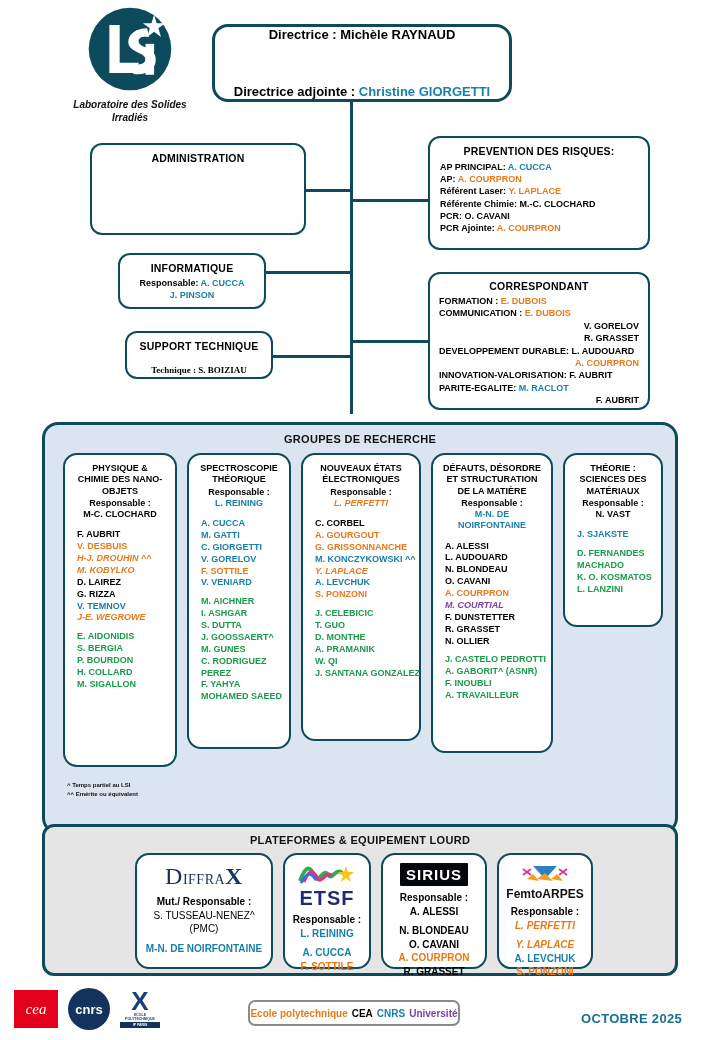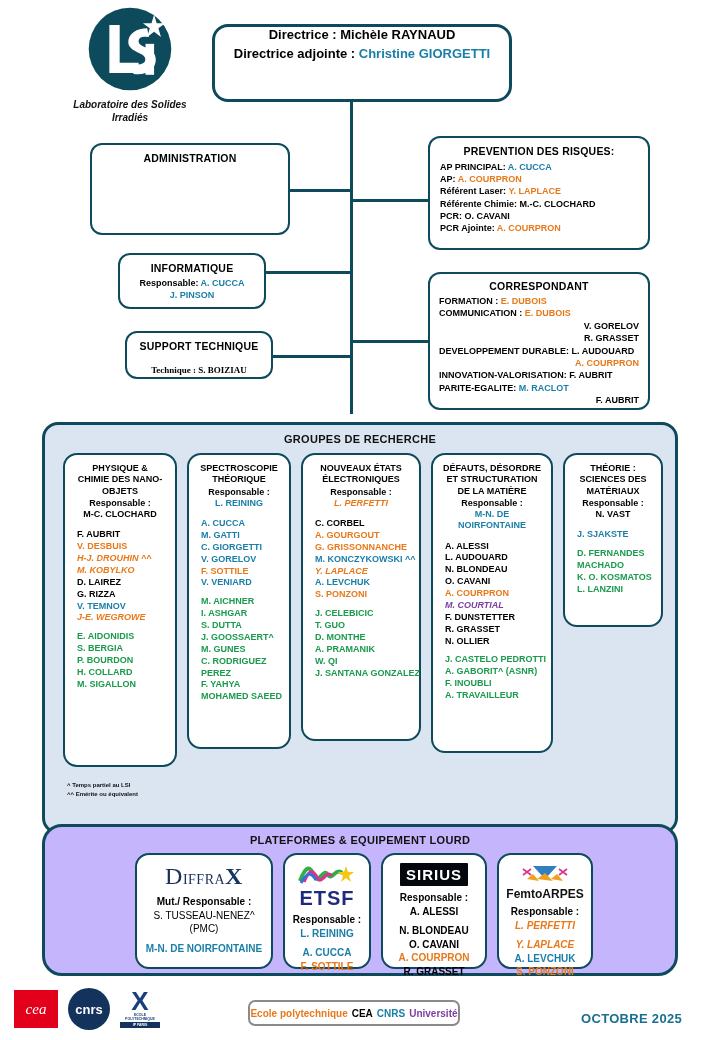--- a/index.html
+++ b/index.html
@@ -43,26 +43,26 @@
   #logo-wrap{position:absolute;left:72px;top:6px;width:116px;text-align:center;}
   #logo-caption{
     font-size:10px;font-style:italic;font-weight:bold;color:#111;
     line-height:1.25;margin-top:3px;
   }
 
   
   #director{
     left:212px;top:24px;width:300px;height:78px;
     border-width:3px;border-radius:16px;
-    display:flex;flex-direction:column;justify-content:flex-start;gap:4px;
+    display:flex;flex-direction:column;justify-content:space-between;gap:4px;
   }
   #director .ln{font-weight:bold;font-size:13px;}
 
   
-  #administration{left:90px;top:143px;width:200px;height:92px;padding:7px 8px 12px;}
+  #administration{left:90px;top:143px;width:216px;height:92px;padding:7px 8px 12px;}
   #administration .body{font-size:9px;font-weight:bold;text-align:left;line-height:1.32;margin-top:4px;}
   #informatique{left:118px;top:253px;width:148px;height:56px;padding:7px 6px 0;}
   #informatique .body{font-size:9px;font-weight:bold;line-height:1.35;margin-top:3px;}
   #support{left:125px;top:331px;width:148px;height:48px;padding:7px 6px 0;}
   #support .body{font-size:9px;font-weight:bold;line-height:1.35;margin-top:12px;font-family:Liberation Serif, serif;}
 
   
   #prevention{left:428px;top:136px;width:222px;height:114px;padding:7px 10px 0;}
   #prevention .body{font-size:9px;font-weight:bold;text-align:left;line-height:1.36;margin-top:4px;}
   #correspondant{left:428px;top:272px;width:222px;height:138px;padding:6px 9px 0;}
@@ -94,21 +94,21 @@
   #g5{left:518px;top:28px;width:100px;height:174px;}
 
   #footnotes{
     position:absolute;left:22px;top:356px;font-size:6px;font-weight:bold;
     color:#111;line-height:1.45;text-align:left;
   }
 
   
   #platforms{
     position:absolute;left:42px;top:824px;width:636px;height:152px;
-    background:#c4b5fd;border:3px solid #0d4a5c;border-radius:20px;box-sizing:border-box;
+    background:#e5e5e5;border:3px solid #0d4a5c;border-radius:12px;box-sizing:border-box;
   }
   #platforms-title{
     text-align:center;font-weight:bold;font-size:11px;color:#111;
     padding-top:7px;letter-spacing:.3px;
   }
   .plat{
     position:absolute;background:#ffffff;border:2px solid #0d4a5c;border-radius:14px;
     box-sizing:border-box;padding:8px 4px 4px;text-align:center;
   }
   .plat .ptext{font-size:10px;font-weight:bold;line-height:1.35;margin-top:5px;}

